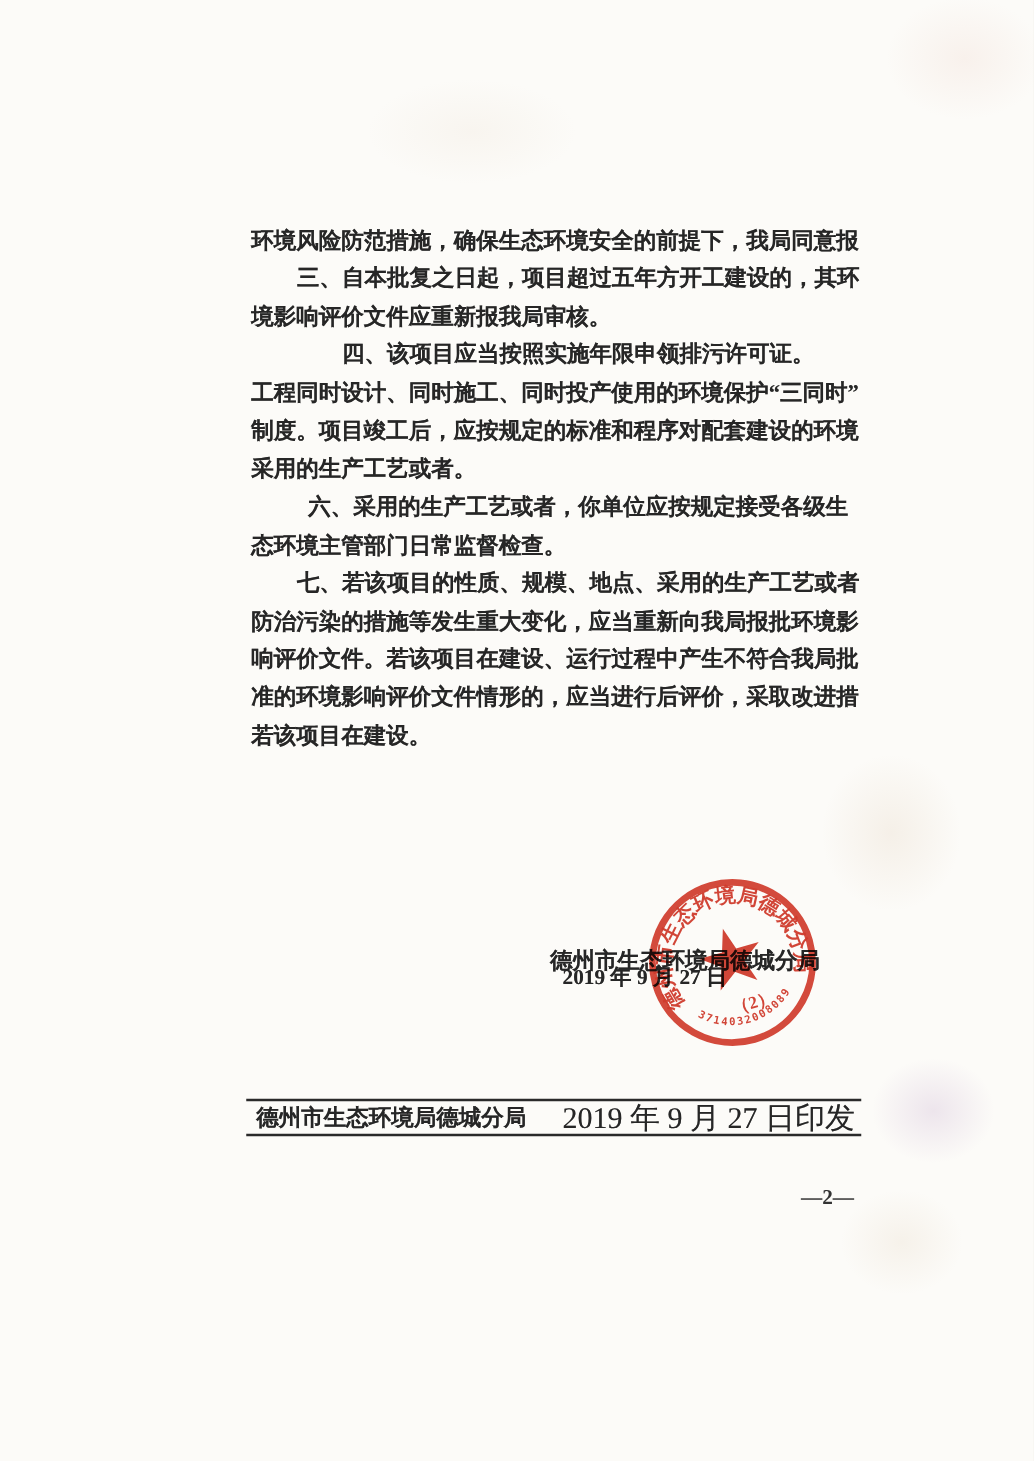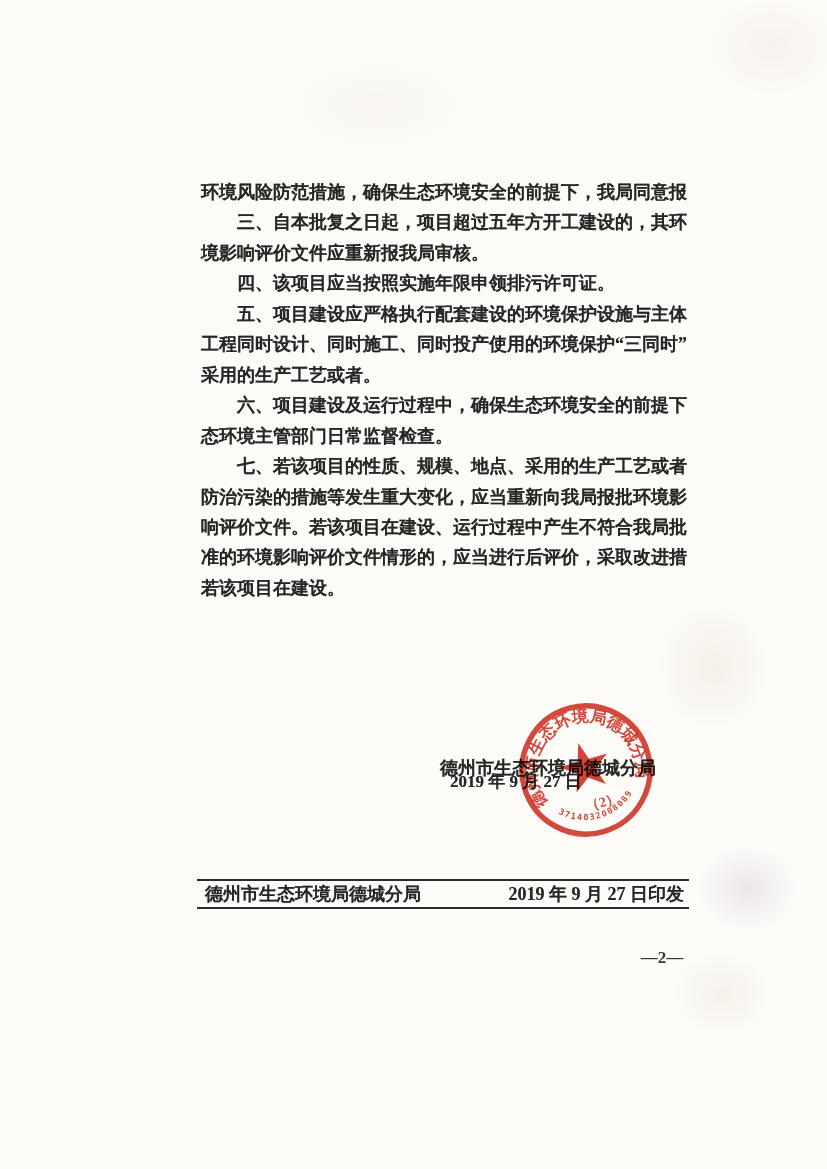--- a/index.html
+++ b/index.html
@@ -19,21 +19,21 @@
     color:#262626;
     padding-left:12px;
   }
   .body-text{
     position:absolute;left:201px;top:177px;width:487px;
     font-size:18px;line-height:30.45px;font-weight:600;
     letter-spacing:0;
     text-shadow:0 0 .5px rgba(40,40,40,.55);
   }
   .line{white-space:nowrap;}
-  .line.indent{text-indent:36px;}
+  .line.indent{text-indent:36px;text-align:center;}
   .sig-agency{
     position:absolute;left:438px;top:756px;width:220px;
     font-size:18px;font-weight:600;text-align:center;white-space:nowrap;
     text-shadow:0 0 .5px rgba(40,40,40,.55);
   }
   .sig-date{
     position:absolute;left:450px;top:770px;width:196px;
     font-size:17px;font-weight:700;white-space:nowrap;
     text-shadow:0 0 .5px rgba(40,40,40,.55);
   }
@@ -47,42 +47,42 @@
     position:absolute;left:197px;top:879px;width:492px;height:30px;
     border-top:2px solid #2a2a2a;border-bottom:2.5px solid #2a2a2a;
     display:flex;align-items:center;justify-content:space-between;
     padding:0;box-sizing:border-box;
   }
   .footer-issuer{
     font-size:18px;font-weight:700;margin-left:8px;white-space:nowrap;
     text-shadow:0 0 .4px rgba(40,40,40,.5);
   }
   .footer-date{
-    font-size:18px;font-weight:700;margin-right:5px;white-space:nowrap;
+    font-size:24px;font-weight:400;margin-right:5px;white-space:nowrap;
     text-shadow:0 0 .4px rgba(40,40,40,.5);
   }
   .page-number{
     position:absolute;left:622px;top:948px;width:80px;
     font-size:17px;font-weight:600;text-align:center;white-space:nowrap;color:#333;
   }
 </style>
 </head>
 <body>
 
 <div class="page">
 
   <div class="body-text">
     <div class="line">环境风险防范措施，确保生态环境安全的前提下，我局同意报</div>
     <div class="line indent">三、自本批复之日起，项目超过五年方开工建设的，其环</div>
     <div class="line">境影响评价文件应重新报我局审核。</div>
     <div class="line indent">四、该项目应当按照实施年限申领排污许可证。</div>
-    <div class="line indent">五、项目建设应严格执行配套建设的环境保护设施与主体</div>
     <div class="line">工程同时设计、同时施工、同时投产使用的环境保护“三同时”</div>
+    <div class="line">制度。项目竣工后，应按规定的标准和程序对配套建设的环境</div>
     <div class="line">采用的生产工艺或者。</div>
-    <div class="line indent">六、项目建设及运行过程中，确保生态环境安全的前提下</div>
+    <div class="line indent">六、采用的生产工艺或者，你单位应按规定接受各级生</div>
     <div class="line">态环境主管部门日常监督检查。</div>
     <div class="line indent">七、若该项目的性质、规模、地点、采用的生产工艺或者</div>
     <div class="line">防治污染的措施等发生重大变化，应当重新向我局报批环境影</div>
     <div class="line">响评价文件。若该项目在建设、运行过程中产生不符合我局批</div>
     <div class="line">准的环境影响评价文件情形的，应当进行后评价，采取改进措</div>
     <div class="line">若该项目在建设。</div>
   </div>
 
   <div class="sig-agency">德州市生态环境局德城分局</div>
   <div class="sig-date">2019 年 9 月 27 日</div>

